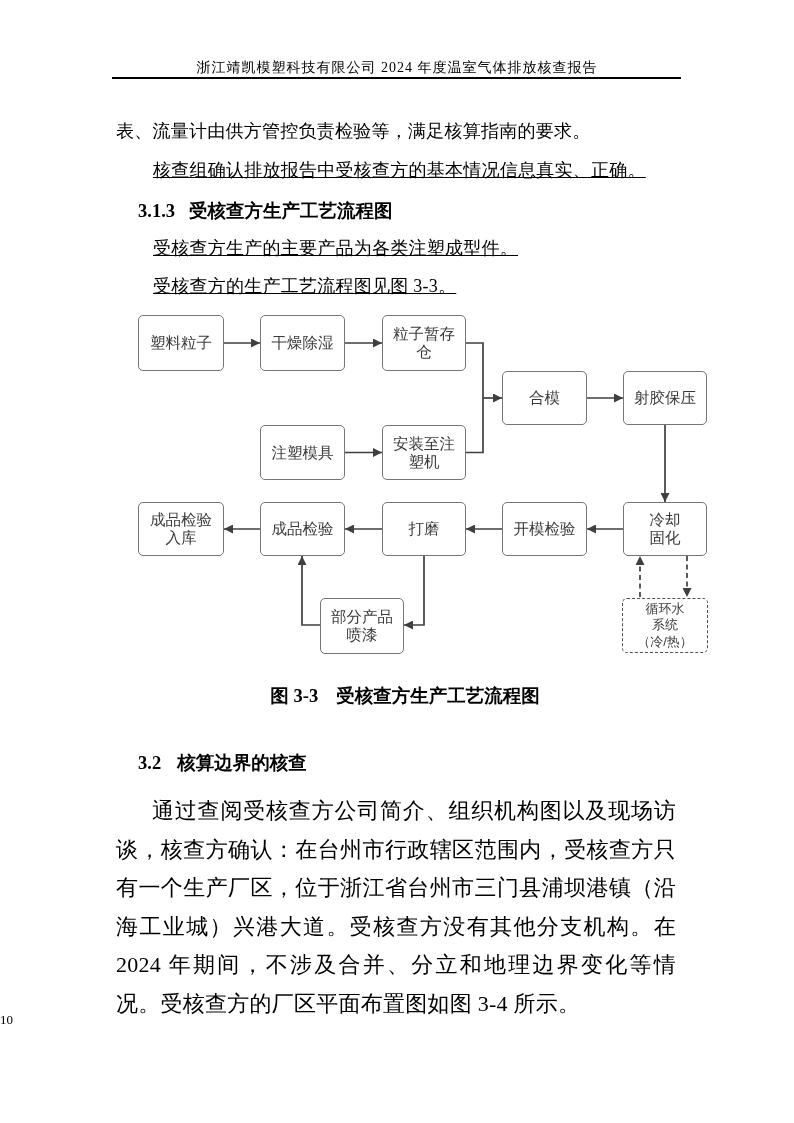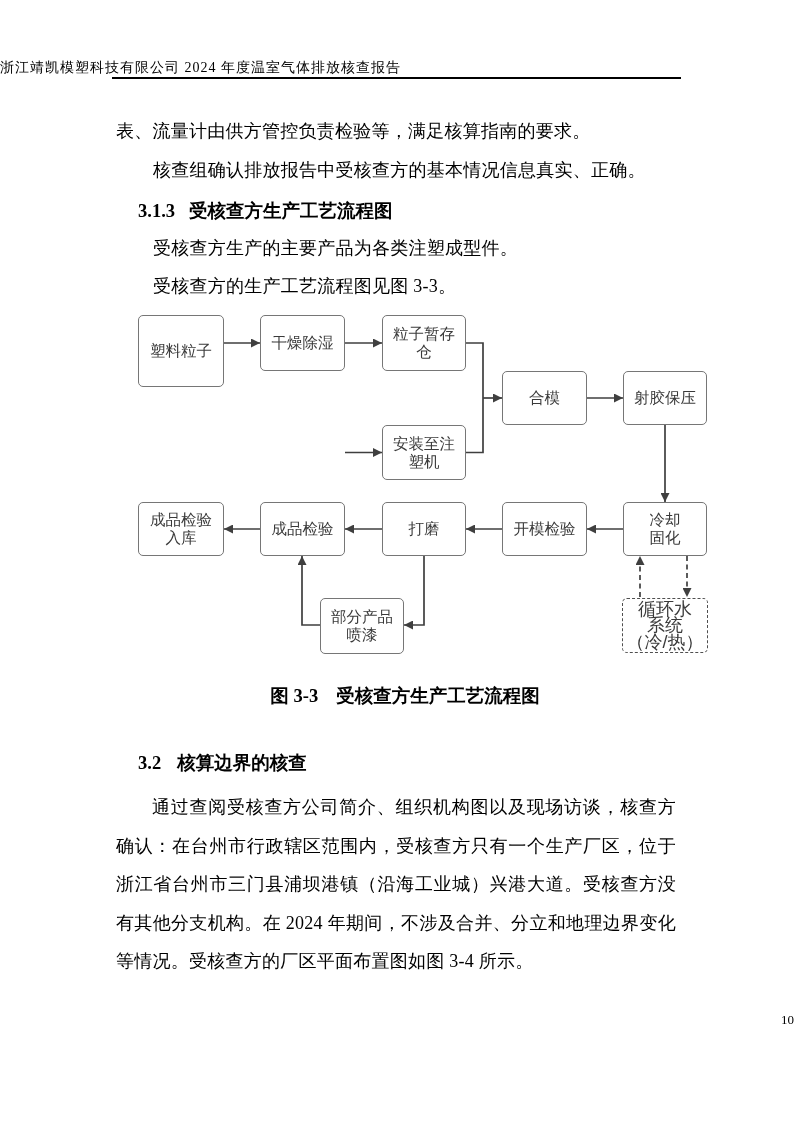--- a/index.html
+++ b/index.html
@@ -8,68 +8,69 @@
     width:794px;height:1123px;
     background:#ffffff;
     margin:0 auto;
     overflow:hidden;
     font-family:"Liberation Serif", serif;
     color:#000;
   }
   
   .doc-header{
     position:absolute;top:59px;left:0;right:0;
+    text-align:center;
     font-size:14px;letter-spacing:1px;
     color:#000;
   }
   .header-rule{
     position:absolute;top:77px;left:112px;width:569px;height:2px;
     background:#000;
   }
   
   .tline{
     position:absolute;left:116px;width:566px;
     font-size:18px;letter-spacing:0.25px;line-height:21px;
     white-space:nowrap;
   }
-  .indent{padding-left:37px;}
+  .indent{padding-left:37px;text-decoration:underline;}
   .heading{
     position:absolute;left:116px;
     font-size:18.5px;font-weight:700;line-height:22px;
     white-space:nowrap;
   }
   .hnum{font-family:"Liberation Serif", serif;margin-right:14px;margin-left:22px;}
   .flowpara{
     position:absolute;left:116px;width:560px;top:770px;
-    font-size:18px;letter-spacing:0.25px;line-height:38.5px;
+    font-size:22px;letter-spacing:0.25px;line-height:38.5px;
     text-align:justify;text-justify:inter-character;
     text-indent:36px;
   }
   .fig-caption{
     position:absolute;left:16px;right:0;top:685px;
     text-align:center;
     font-size:18.5px;font-weight:700;line-height:22px;
   }
   .fig-caption .gap{margin-right:18px;}
   .page-num{
     position:absolute;left:0;right:0;top:1012px;
-    text-align:right;font-size:13px;
+    text-align:left;font-size:13px;
   }
   
   .connectors{position:absolute;left:0;top:0;pointer-events:none;}
   .fbox{
     position:absolute;box-sizing:border-box;
     border:1.6px solid #767676;border-radius:5px;
     background:#fff;
     display:flex;align-items:center;justify-content:center;
     text-align:center;white-space:pre-line;
     font-family:"Liberation Sans", sans-serif;
     font-size:15.5px;line-height:18px;color:#3a3a3a;
   }
-  .fbox.dashed{border:1.7px dashed #4f4f4f;font-size:18px;line-height:16.5px;}
+  .fbox.dashed{border:1.7px dashed #4f4f4f;font-size:13px;line-height:16.5px;}
   .cline{stroke:#3f3f3f;stroke-width:1.7;fill:none;}
   .cline.dash{stroke-dasharray:5 3.5;}
 </style>
 </head>
 <body>
 
 <div class="page">
 
   <div class="doc-header">浙江靖凯模塑科技有限公司 2024 年度温室气体排放核查报告</div>
   <div class="header-rule"></div>
@@ -98,26 +99,27 @@
     <path class="cline" d="M623,529 H587" marker-end="url(#ah)"></path>
     <path class="cline" d="M502,529 H466" marker-end="url(#ah)"></path>
     <path class="cline" d="M382,529 H345" marker-end="url(#ah)"></path>
     <path class="cline" d="M260,529 H224" marker-end="url(#ah)"></path>
     <path class="cline" d="M424,556 V625 H404" marker-end="url(#ah)"></path>
     <path class="cline" d="M320,625 H302 V556" marker-end="url(#ah)"></path>
     <path class="cline dash" d="M640,597 V556" marker-end="url(#ah)"></path>
     <path class="cline dash" d="M687,556 V597" marker-end="url(#ah)"></path>
   </svg>
 
-  <div class="fbox" style="left:138px;top:315px;width:86px;height:72px">塑料粒子</div>
+  <div class="fbox" style="left:138px;top:315px;width:86px;height:56px">塑料粒子</div>
   <div class="fbox" style="left:260px;top:315px;width:85px;height:56px">干燥除湿</div>
   <div class="fbox" style="left:382px;top:315px;width:84px;height:56px">粒子暂存
 仓</div>
   <div class="fbox" style="left:502px;top:371px;width:85px;height:54px">合模</div>
   <div class="fbox" style="left:623px;top:371px;width:84px;height:54px">射胶保压</div>
+  <div class="fbox" style="left:260px;top:425px;width:85px;height:55px">注塑模具</div>
   <div class="fbox" style="left:382px;top:425px;width:84px;height:55px">安装至注
 塑机</div>
   <div class="fbox" style="left:138px;top:502px;width:86px;height:54px">成品检验
 入库</div>
   <div class="fbox" style="left:260px;top:502px;width:85px;height:54px">成品检验</div>
   <div class="fbox" style="left:382px;top:502px;width:84px;height:54px">打磨</div>
   <div class="fbox" style="left:502px;top:502px;width:85px;height:54px">开模检验</div>
   <div class="fbox" style="left:623px;top:502px;width:84px;height:54px">冷却
 固化</div>
   <div class="fbox" style="left:320px;top:598px;width:84px;height:56px">部分产品

